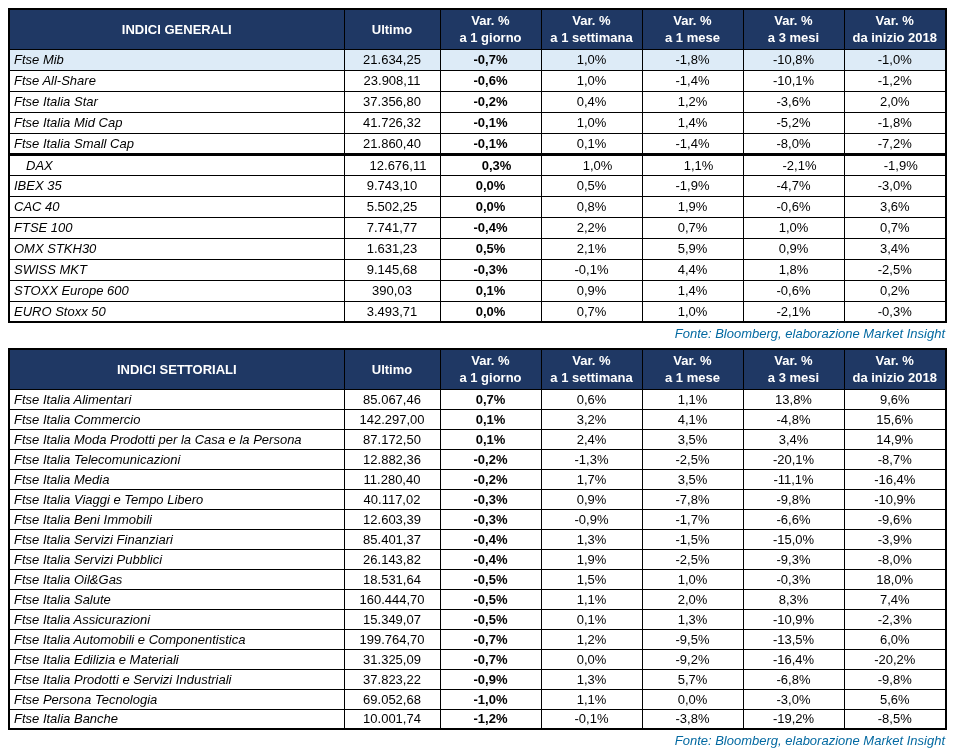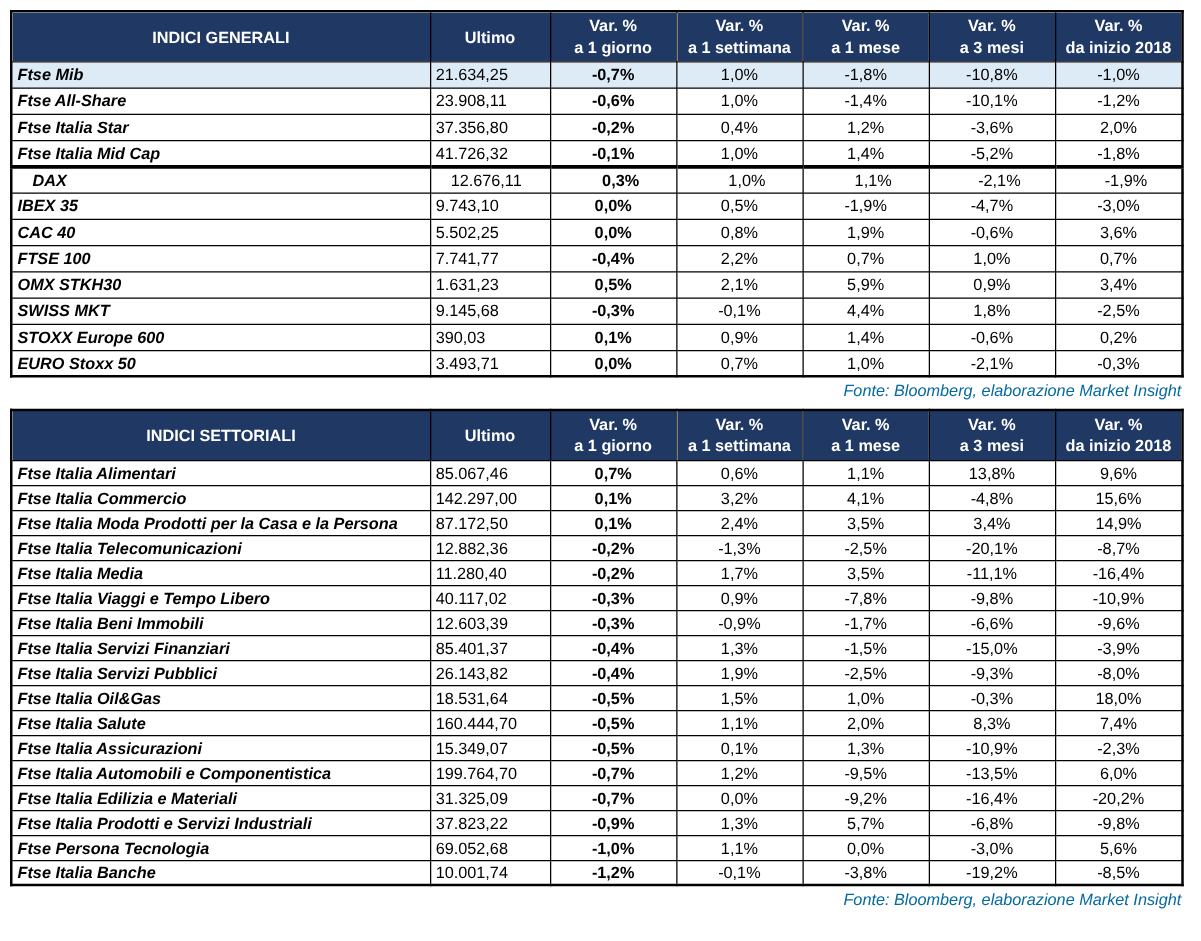--- a/index.html
+++ b/index.html
@@ -36,27 +36,27 @@
     height: 40px;
     text-align: center;
     vertical-align: middle;
   }
   table.idx thead th .hl {
     line-height: 17px;
   }
   table.t1 tbody td { height: 21px; }
   table.t2 tbody td { height: 20px; }
   td.name {
-    font-weight: bold;
+    font-weight: normal;
     font-style: italic;
     text-align: left;
     padding-left: 6px;
   }
   td.ultimo {
-    text-align: left;
+    text-align: center;
     padding-right: 13px;
   }
   td.pct { text-align: center; }
   td.d1 { font-weight: bold; }
   tr.highlight td { background: var(--highlight-bg, #DDEBF7); }
   tr.group-break td { border-top: 3px solid var(--border, #000); padding-left: 16px; }
   .fonte {
     width: 937px;
     text-align: right;
     font-style: italic;
@@ -136,20 +136,29 @@
         </tr>
         <tr>
           <td class="name">Ftse Italia Mid Cap</td>
           <td class="ultimo">41.726,32</td>
           <td class="pct d1">-0,1%</td>
           <td class="pct">1,0%</td>
           <td class="pct">1,4%</td>
           <td class="pct">-5,2%</td>
           <td class="pct">-1,8%</td>
         </tr>
+        <tr>
+          <td class="name">Ftse Italia Small Cap</td>
+          <td class="ultimo">21.860,40</td>
+          <td class="pct d1">-0,1%</td>
+          <td class="pct">0,1%</td>
+          <td class="pct">-1,4%</td>
+          <td class="pct">-8,0%</td>
+          <td class="pct">-7,2%</td>
+        </tr>
         <tr class="group-break">
           <td class="name">DAX</td>
           <td class="ultimo">12.676,11</td>
           <td class="pct d1">0,3%</td>
           <td class="pct">1,0%</td>
           <td class="pct">1,1%</td>
           <td class="pct">-2,1%</td>
           <td class="pct">-1,9%</td>
         </tr>
         <tr>

